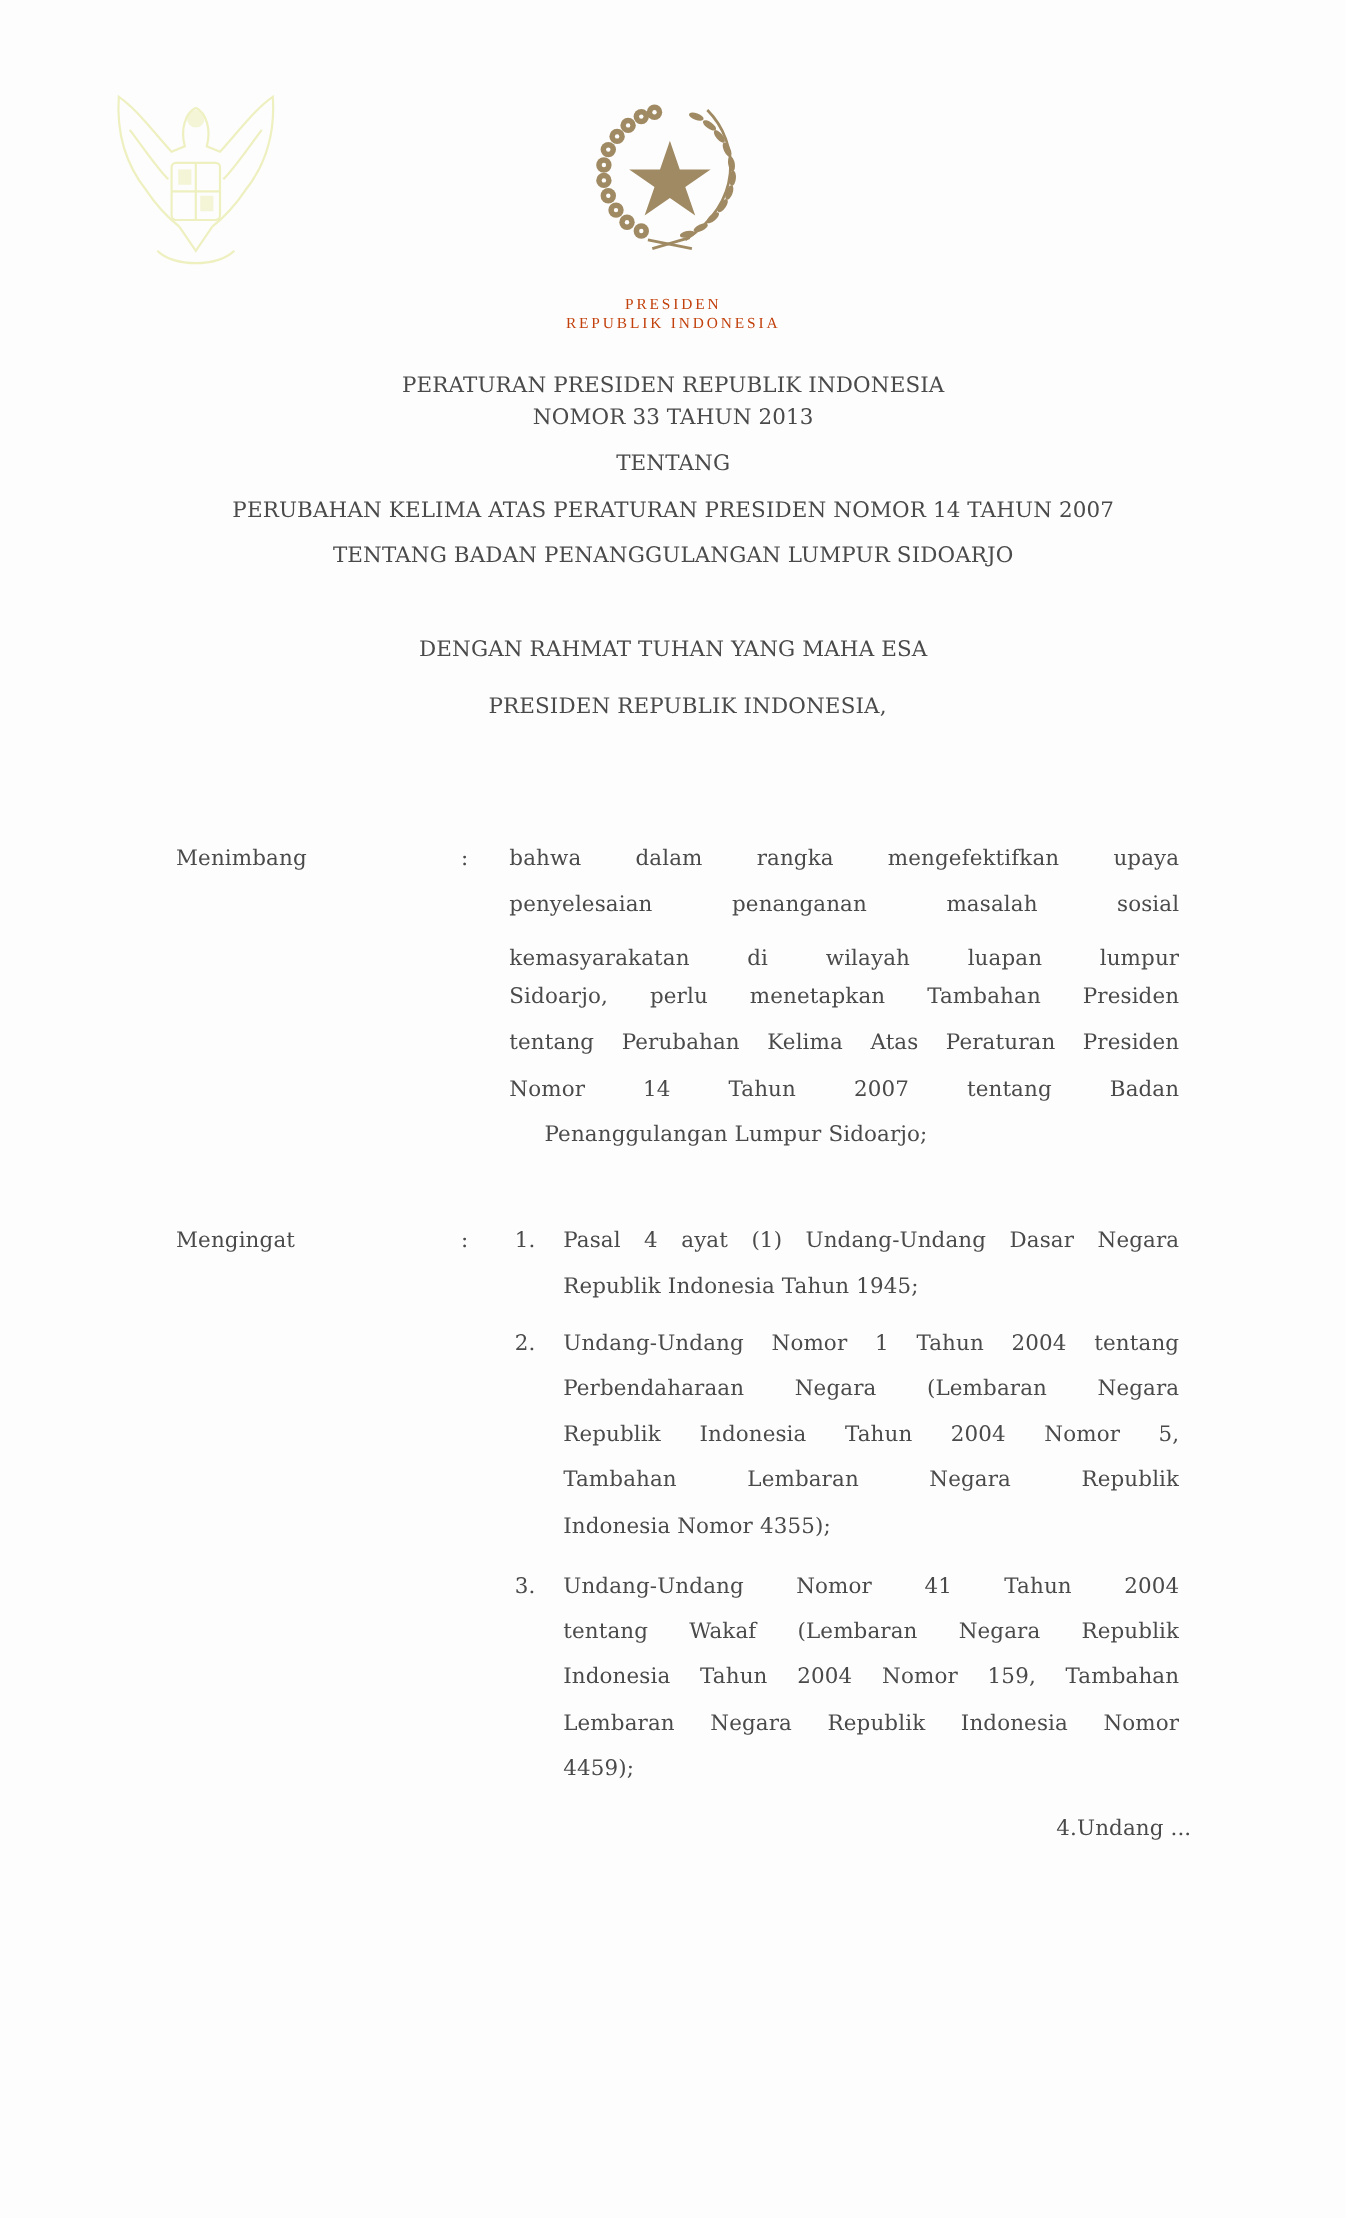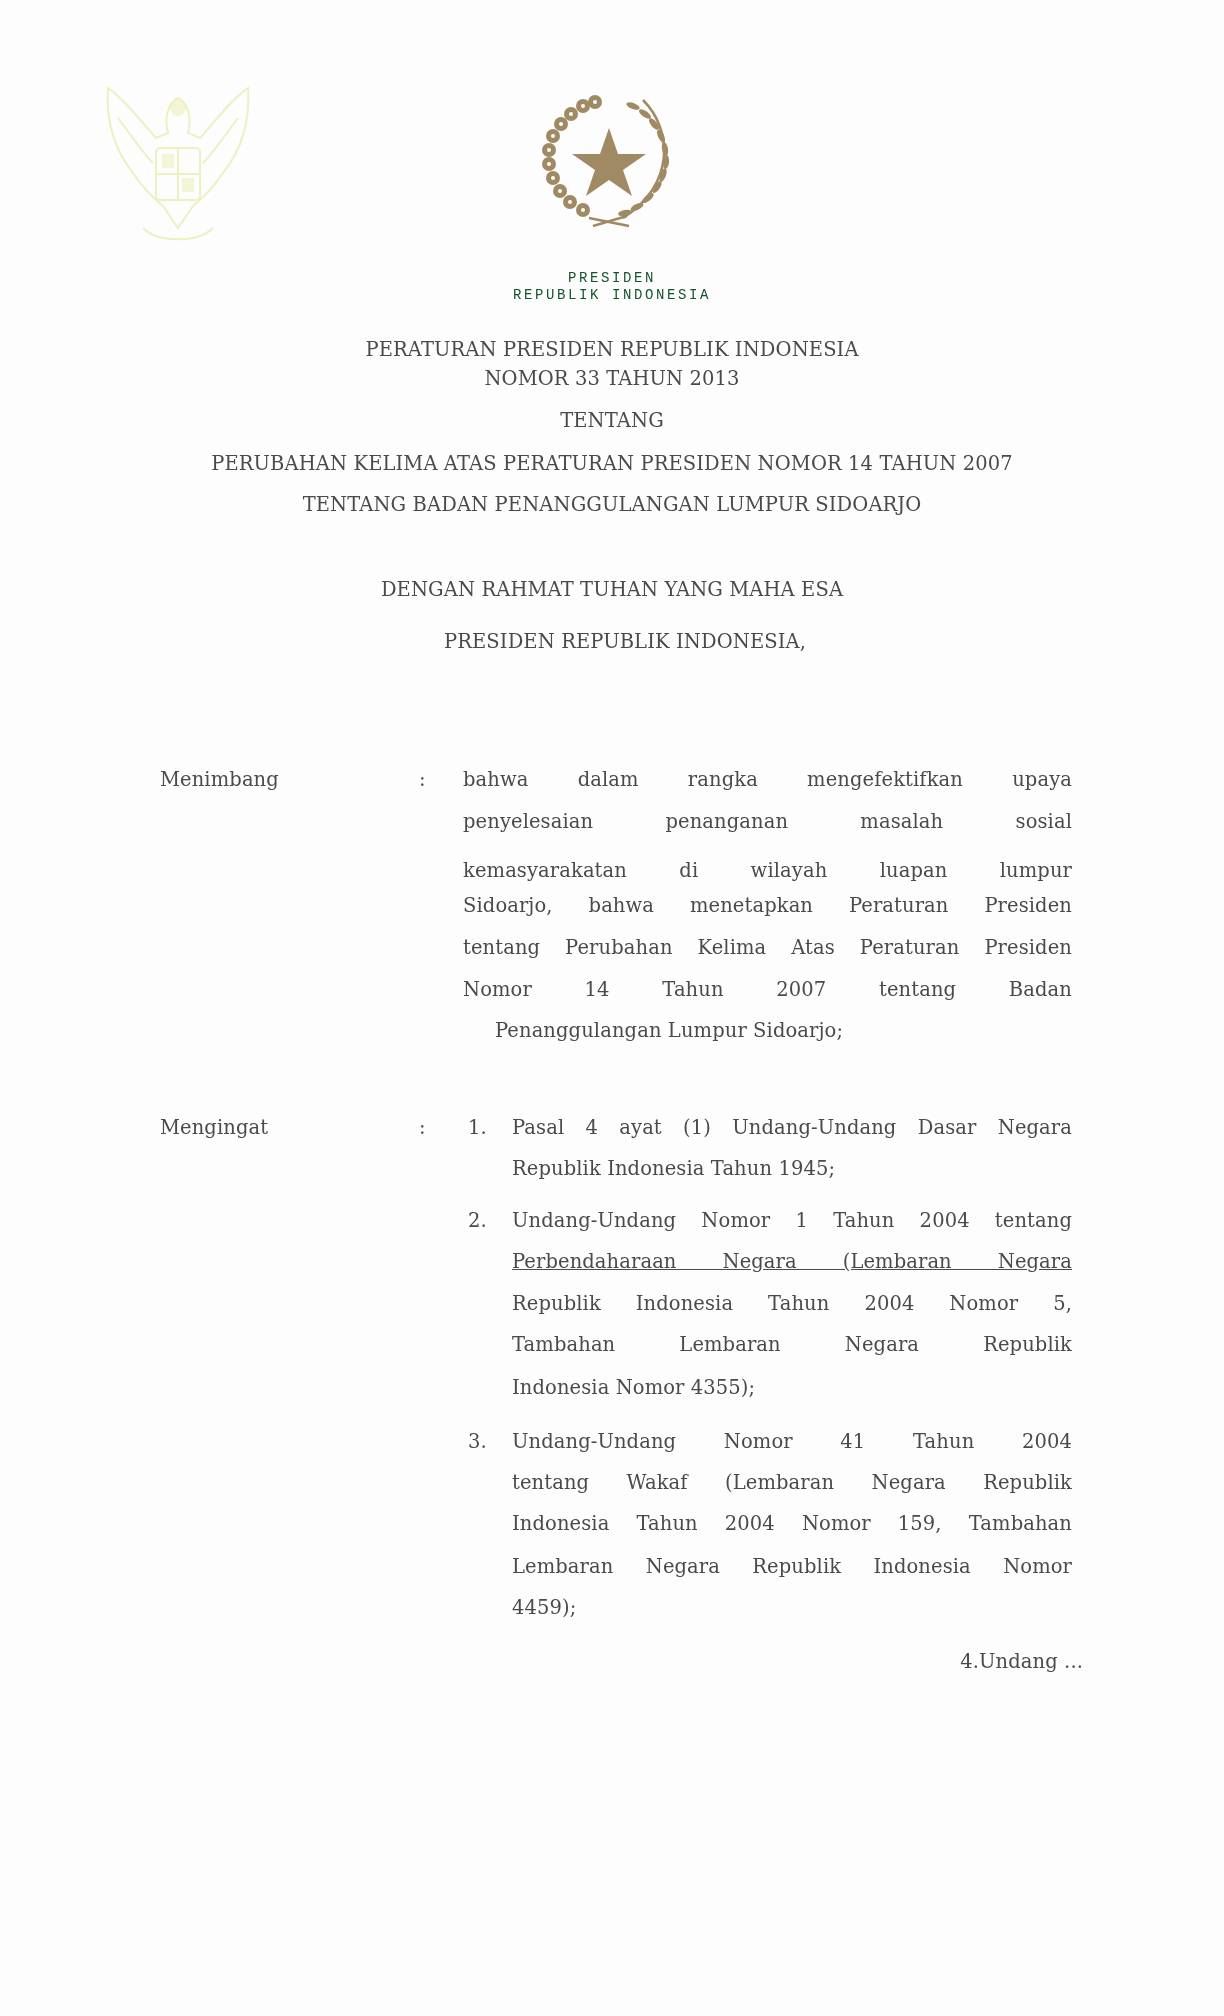--- a/index.html
+++ b/index.html
@@ -13,22 +13,22 @@
   .line {
     position: absolute; font-size: 19.5px; line-height: 24px; white-space: nowrap;
     letter-spacing: 0.1px;
   }
   .center { left: 0; width: 1224px; text-align: center; }
   .just {
     white-space: normal; text-align: justify; text-align-last: justify; overflow: hidden; height: 24px;
   }
   .emblem-label {
     position: absolute; left: 0; width: 1224px; text-align: center;
-    font-family: Liberation Mono, monospace;
-    color: #14532d; font-size: 14px; letter-spacing: 2.6px; line-height: 16px;
+    font-family: Liberation Serif, serif;
+    color: #c2410c; font-size: 14px; letter-spacing: 2.6px; line-height: 16px;
   }
   .label-col { left: 160px; }
   .colon-col { left: 419px; }
   .num-col { left: 468px; }
 </style>
 </head>
 <body>
 
 <div class="abs" style="left:98px;top:78px;width:160px;height:175px;">
   <svg width="160" height="175" viewBox="0 0 160 175">
@@ -113,37 +113,37 @@
 
 <div class="line center" style="top:578px;">DENGAN RAHMAT TUHAN YANG MAHA ESA</div>
 <div class="line center" style="top:630px;margin-left:13px;">PRESIDEN REPUBLIK INDONESIA,</div>
 
 <div>
   <div class="line label-col" style="top:768px;">Menimbang</div>
   <div class="line colon-col" style="top:768px;">:</div>
   <div class="line just" style="left:463px;width:609px;top:768px;">bahwa dalam rangka mengefektifkan upaya</div>
   <div class="line just" style="left:463px;width:609px;top:810px;">penyelesaian penanganan masalah sosial</div>
   <div class="line just" style="left:463px;width:609px;top:859px;">kemasyarakatan di wilayah luapan lumpur</div>
-  <div class="line just" style="left:463px;width:609px;top:894px;">Sidoarjo, bahwa menetapkan Peraturan Presiden</div>
+  <div class="line just" style="left:463px;width:609px;top:894px;">Sidoarjo, perlu menetapkan Tambahan Presiden</div>
   <div class="line just" style="left:463px;width:609px;top:936px;">tentang Perubahan Kelima Atas Peraturan Presiden</div>
   <div class="line just" style="left:463px;width:609px;top:978px;">Nomor 14 Tahun 2007 tentang Badan</div>
   <div class="line" style="left:463px;top:1019px;margin-left:32px;">Penanggulangan Lumpur Sidoarjo;</div>
 </div>
 
 <div>
   <div class="line label-col" style="top:1116px;">Mengingat</div>
   <div class="line colon-col" style="top:1116px;">:</div>
 
   <div class="line num-col" style="top:1116px;">1.</div>
   <div class="line just" style="left:512px;width:560px;top:1116px;">Pasal 4 ayat (1) Undang-Undang Dasar Negara</div>
   <div class="line" style="left:512px;top:1157px;">Republik Indonesia Tahun 1945;</div>
 
   <div class="line num-col" style="top:1209px;">2.</div>
   <div class="line just" style="left:512px;width:560px;top:1209px;">Undang-Undang Nomor 1 Tahun 2004 tentang</div>
-  <div class="line just" style="left:512px;width:560px;top:1250px;text-decoration:underline;">Perbendaharaan Negara (Lembaran Negara</div>
+  <div class="line just" style="left:512px;width:560px;top:1250px;">Perbendaharaan Negara (Lembaran Negara</div>
   <div class="line just" style="left:512px;width:560px;top:1292px;">Republik Indonesia Tahun 2004 Nomor 5,</div>
   <div class="line just" style="left:512px;width:560px;top:1333px;">Tambahan Lembaran Negara Republik</div>
   <div class="line" style="left:512px;top:1376px;">Indonesia Nomor 4355);</div>
 
   <div class="line num-col" style="top:1430px;">3.</div>
   <div class="line just" style="left:512px;width:560px;top:1430px;">Undang-Undang Nomor 41 Tahun 2004</div>
   <div class="line just" style="left:512px;width:560px;top:1471px;">tentang Wakaf (Lembaran Negara Republik</div>
   <div class="line just" style="left:512px;width:560px;top:1512px;">Indonesia Tahun 2004 Nomor 159, Tambahan</div>
   <div class="line just" style="left:512px;width:560px;top:1555px;">Lembaran Negara Republik Indonesia Nomor</div>
   <div class="line" style="left:512px;top:1596px;text-align:right;">4459);</div>

